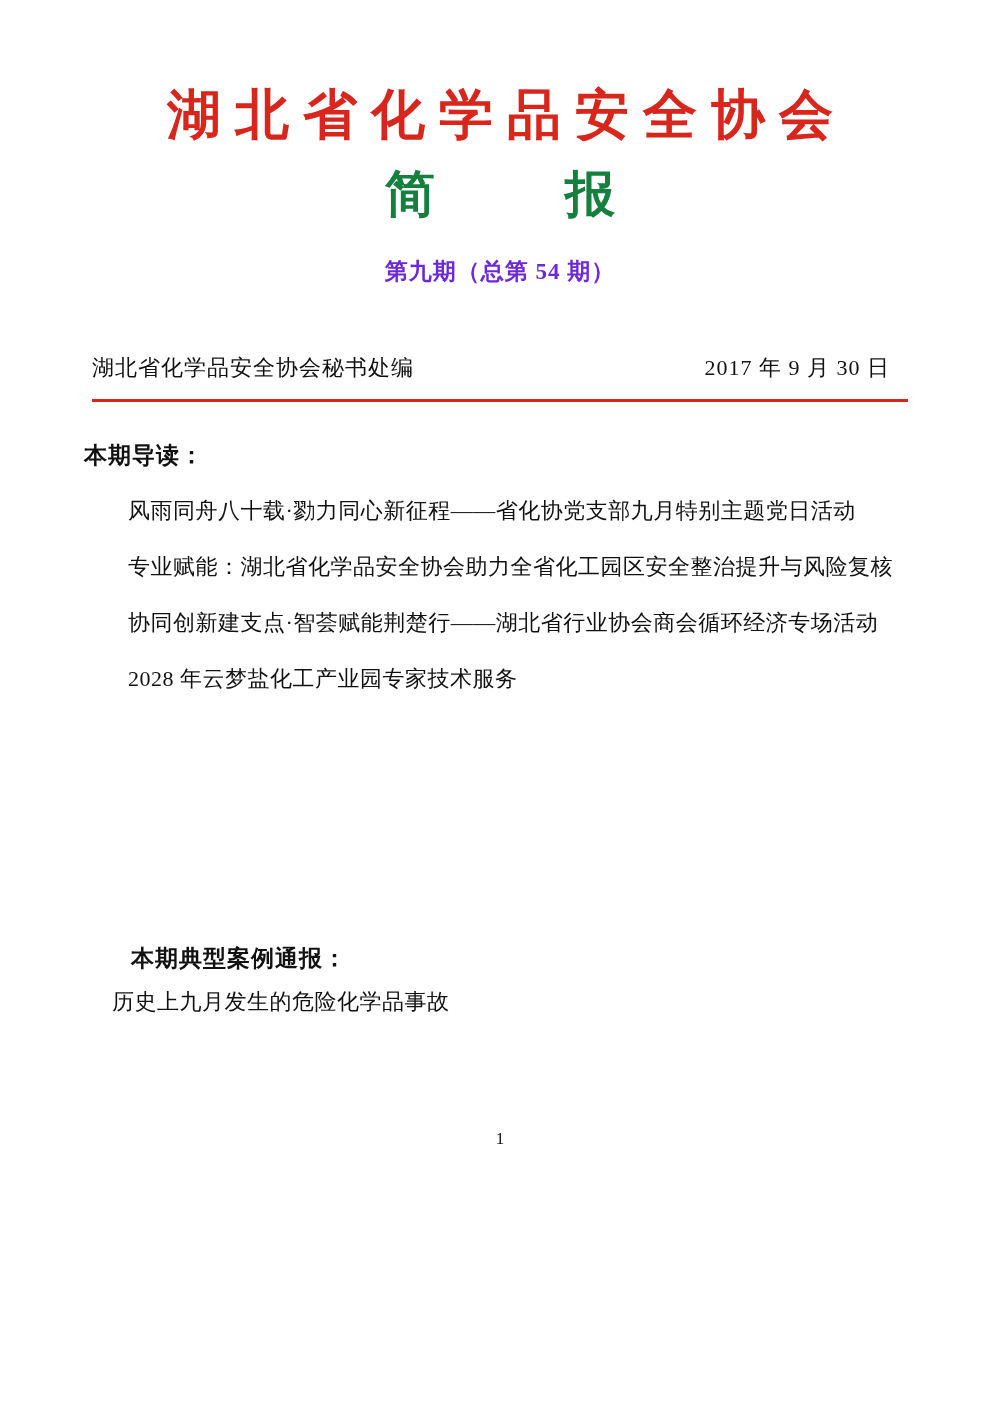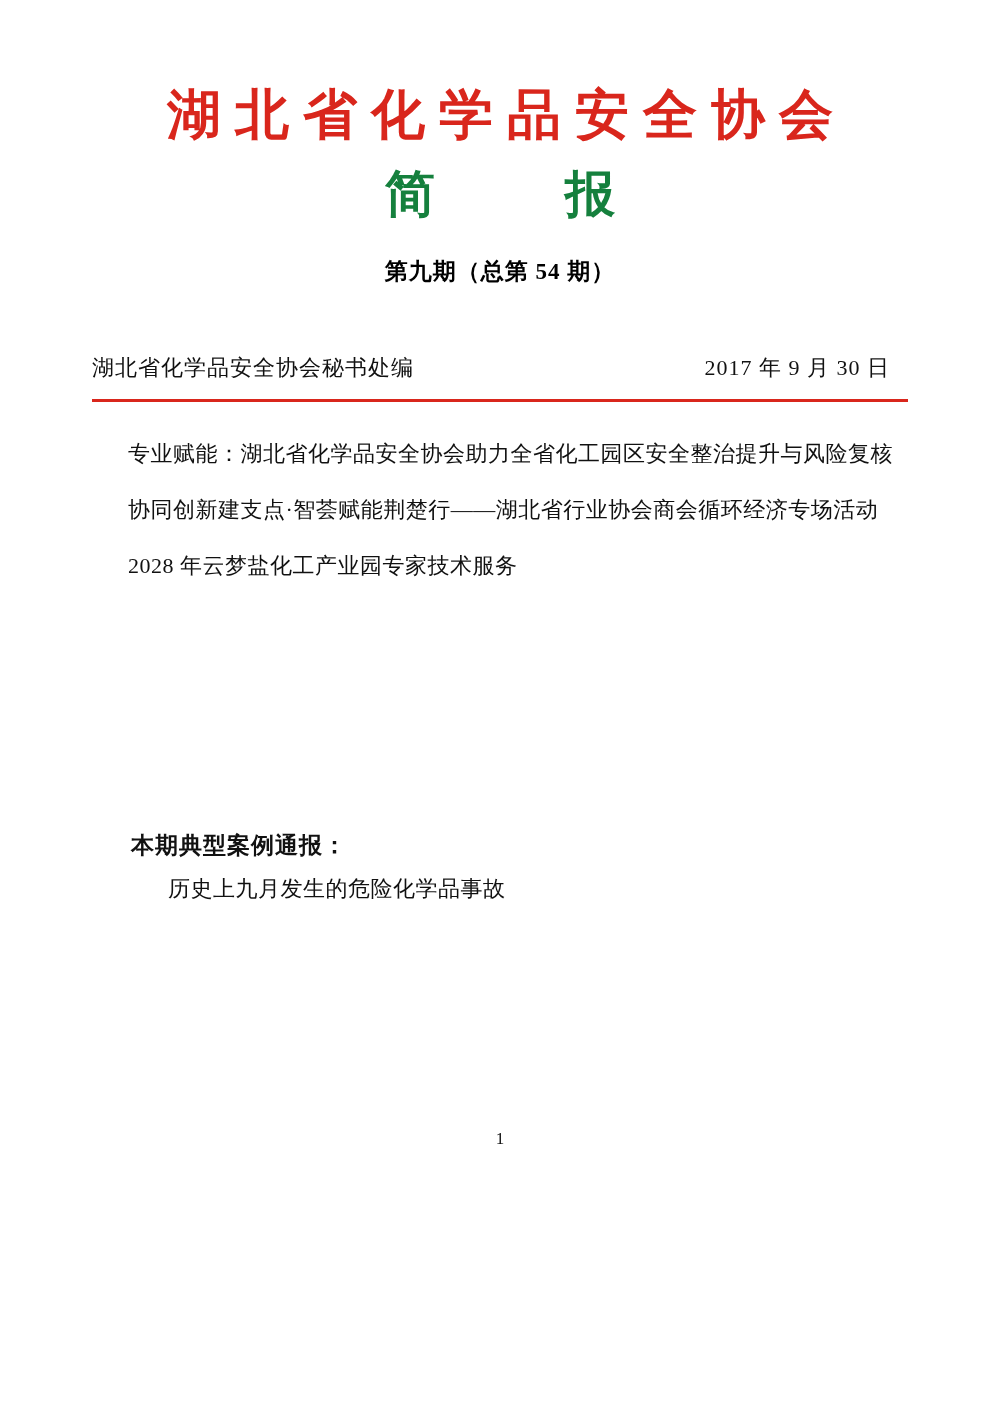--- a/index.html
+++ b/index.html
@@ -40,21 +40,21 @@
     color: #15803d;
     font-size: 50px;
     letter-spacing: 40px;
     text-indent: 40px;
     line-height: 1.1;
   }
   .issue-line {
     margin-top: 34px;
     font-size: 23px;
     font-weight: bold;
-    color: #000000;
+    color: #6d28d9;
     letter-spacing: 1px;
   }
 
   
   .byline {
     margin: 66px 92px 16px 92px;
     display: flex;
     justify-content: space-between;
     align-items: baseline;
     font-size: 22px;
@@ -96,21 +96,21 @@
   }
   .section-head-2 {
     font-size: 23px;
     font-weight: bold;
     letter-spacing: 1px;
     margin-left: 47px;
   }
   .para-2 {
     font-size: 22px;
     line-height: 56px;
-    margin-left: 84px;
+    margin-left: 28px;
     letter-spacing: 0.5px;
   }
 
   
   .page-number {
     position: absolute;
     left: 0;
     right: 0;
     bottom: 72px;
     text-align: center;
@@ -131,21 +131,23 @@
 
   <div class="byline">
     <div class="byline-left">湖北省化学品安全协会秘书处编</div>
     <div class="byline-right">2017 年 9 月 30 日</div>
   </div>
 
   <div class="rule"></div>
 
   <div class="body">
 
+    <div class="section-head">本期导读：</div>
 
+    <div class="para">风雨同舟八十载·勠力同心新征程——省化协党支部九月特别主题党日活动</div>
     <div class="para">专业赋能：湖北省化学品安全协会助力全省化工园区安全整治提升与风险复核</div>
     <div class="para">协同创新建支点·智荟赋能荆楚行——湖北省行业协会商会循环经济专场活动</div>
     <div class="para">2028 年云梦盐化工产业园专家技术服务</div>
 
     <div class="spacer-block"></div>
 
     <div class="section-head-2">本期典型案例通报：</div>
     <div class="para-2">历史上九月发生的危险化学品事故</div>
 
   </div>

